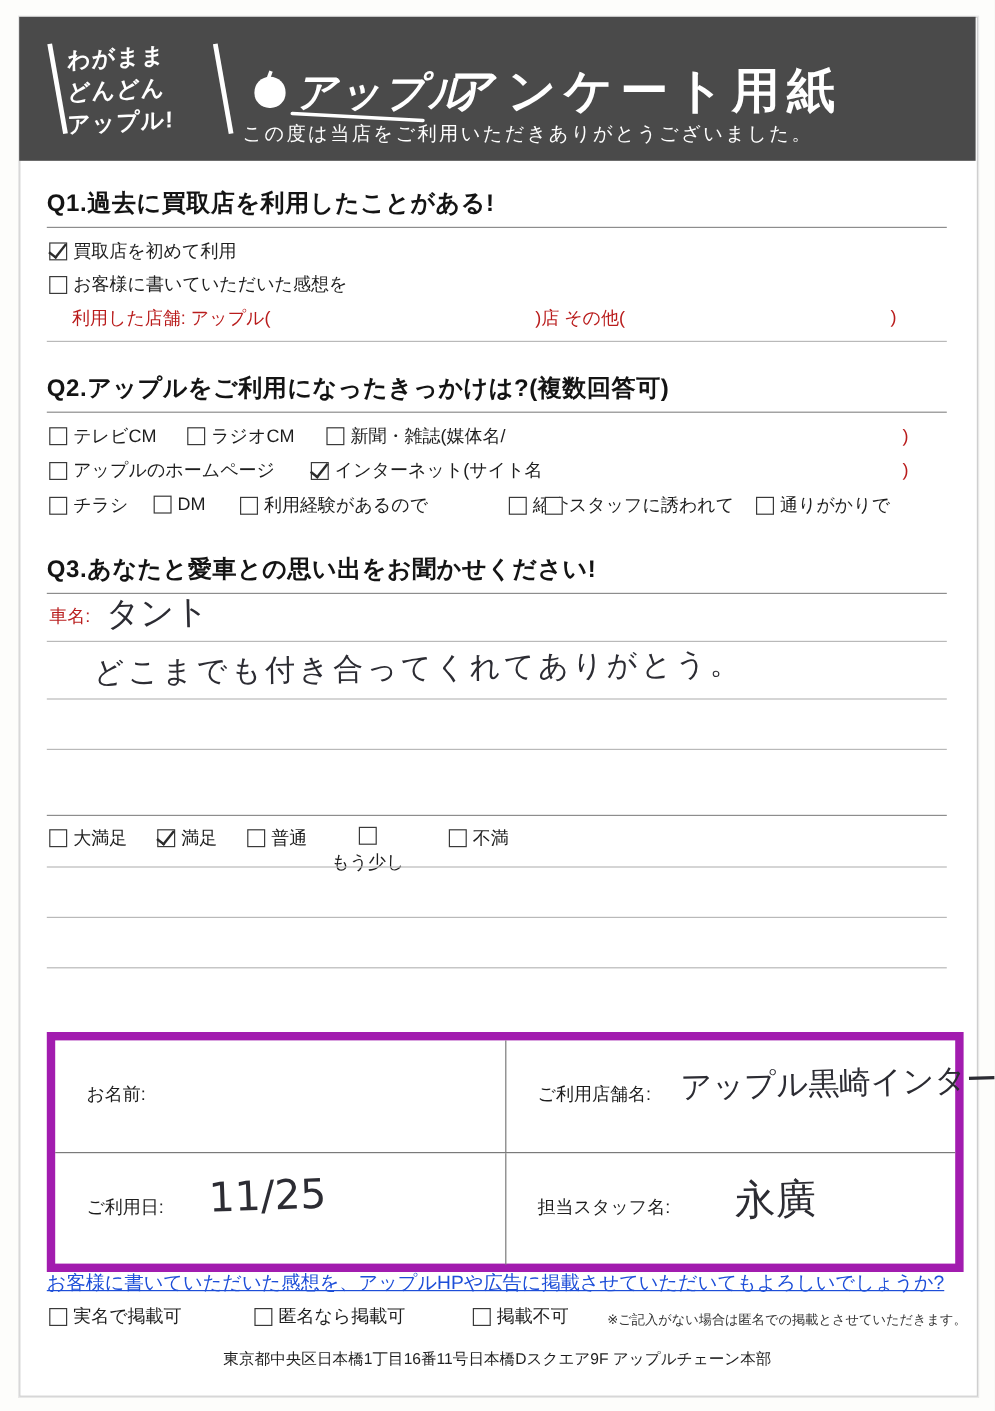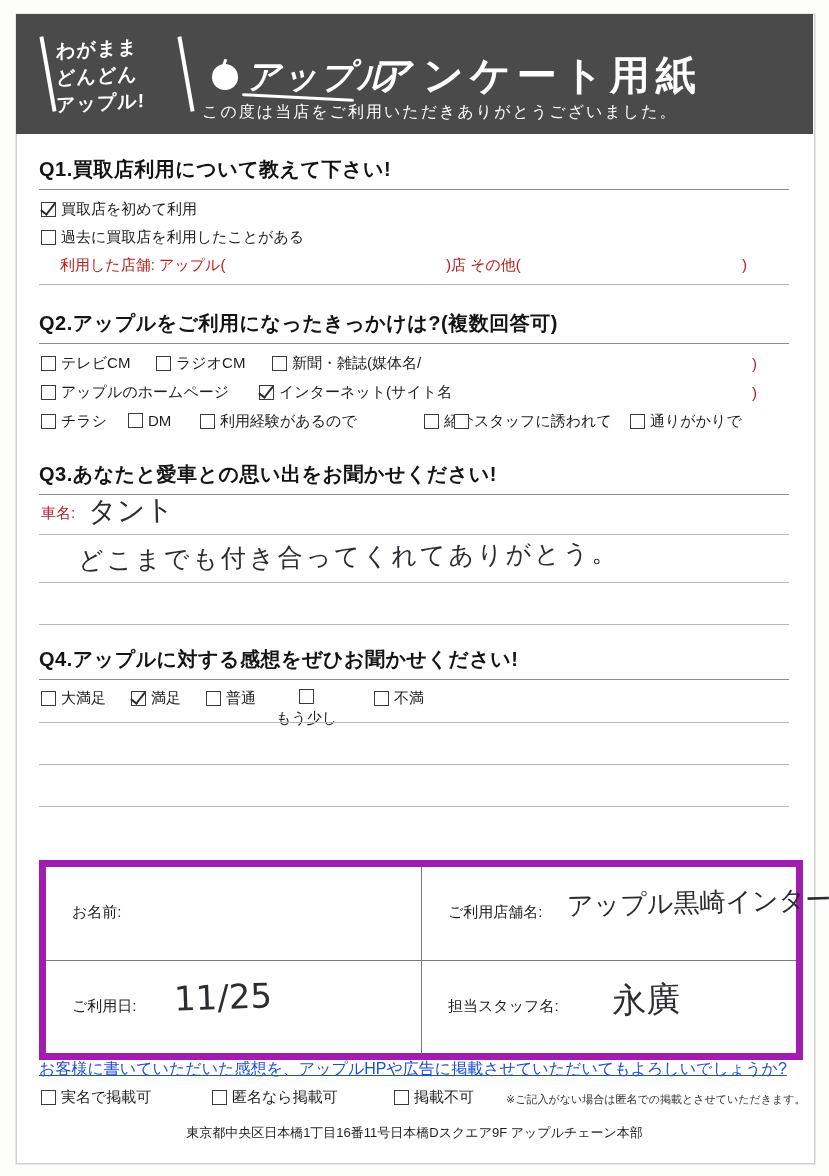--- a/index.html
+++ b/index.html
@@ -299,30 +299,30 @@
       </div>
       <div class="brand-underline"></div>
 
       <div class="title-main">アンケート用紙</div>
       <div class="title-sub">この度は当店をご利用いただきありがとうございました。</div>
     </div>
   </div>
 
   <div class="body">
 
-    <div class="qtitle" style="left:23px; top:22px;">Q1.買取店利用について教えて下さい!</div>
+    <div class="qtitle" style="left:23px; top:22px;">Q1.過去に買取店を利用したことがある!</div>
     <div class="rule" style="left:23px; top:55px; width:750px;"></div>
 
     <div class="opt" style="left:25px; top:66px;">
       <span class="box checked"></span>
       <span>買取店を初めて利用</span>
     </div>
     <div class="opt" style="left:25px; top:94px;">
       <span class="box"></span>
-      <span>過去に買取店を利用したことがある</span>
+      <span>お客様に書いていただいた感想を</span>
     </div>
 
     <div class="plain" style="left:44px; top:122px;">利用した店舗:  アップル(</div>
     <div class="plain" style="left:430px; top:122px;">)店   その他(</div>
     <div class="plain" style="left:726px; top:122px;">)</div>
     <div class="rule-light" style="left:23px; top:150px; width:750px;"></div>
 
     <div class="qtitle" style="left:23px; top:176px;">Q2.アップルをご利用になったきっかけは?(複数回答可)</div>
     <div class="rule" style="left:23px; top:209px; width:750px;"></div>
 
@@ -379,21 +379,20 @@
     <div class="rule" style="left:23px; top:360px; width:750px;"></div>
 
     <div class="plain" style="left:25px; top:370px;">車名:</div>
     <div class="hand" style="left:72px; top:358px; font-size:28px; transform:rotate(-1.5deg);">タント</div>
     <div class="rule-light" style="left:23px; top:400px; width:750px;"></div>
 
     <div class="hand" style="left:62px; top:406px; font-size:25px; letter-spacing:3px; transform:rotate(-0.8deg);">どこまでも付き合ってくれてありがとう。</div>
     <div class="rule-light" style="left:23px; top:448px; width:750px;"></div>
     <div class="rule-light" style="left:23px; top:490px; width:750px;"></div>
 
-    <div class="qtitle" style="left:23px; top:512px;">Q4.アップルに対する感想をぜひお聞かせください!</div>
     <div class="rule" style="left:23px; top:545px; width:750px;"></div>
 
     <div class="opt" style="left:25px; top:555px;">
       <span class="box"></span>
       <span>大満足</span>
     </div>
     <div class="opt" style="left:115px; top:555px;">
       <span class="box checked"></span>
       <span>満足</span>
     </div>

